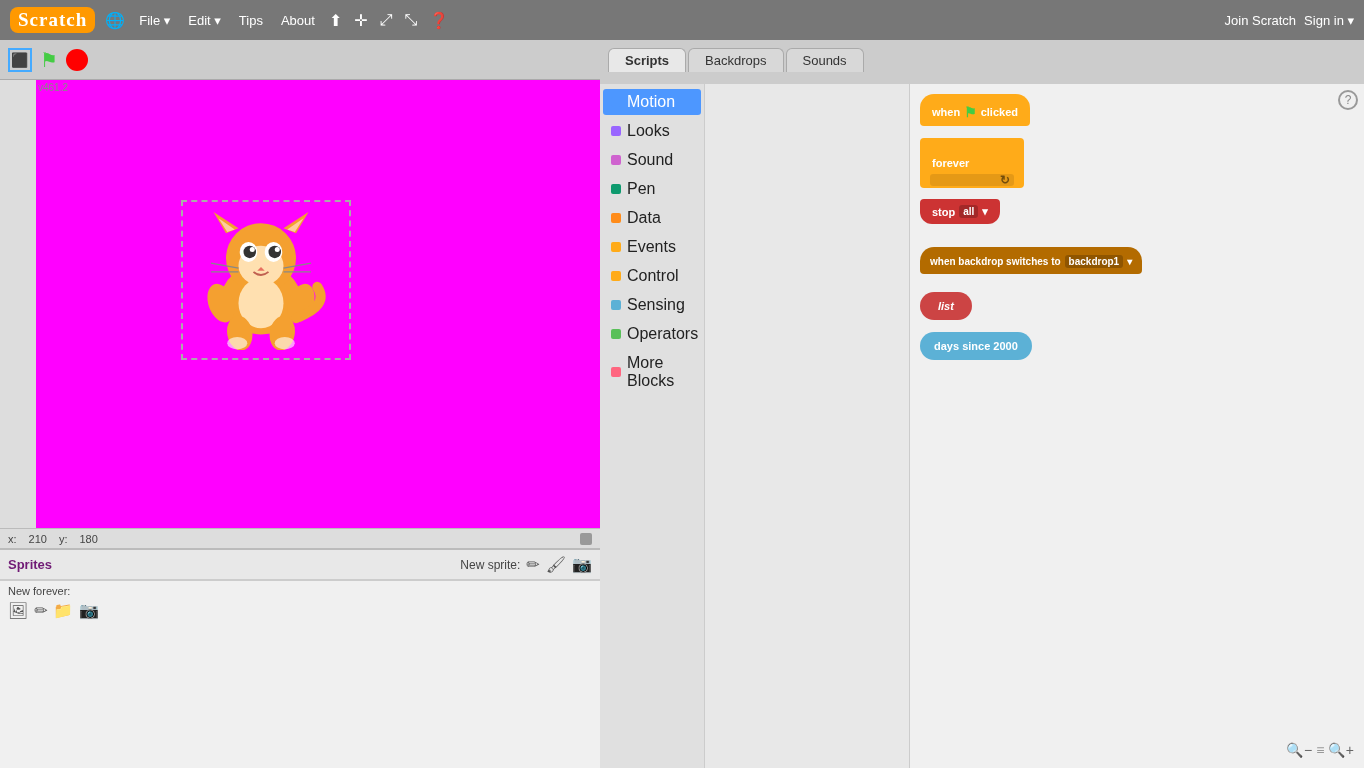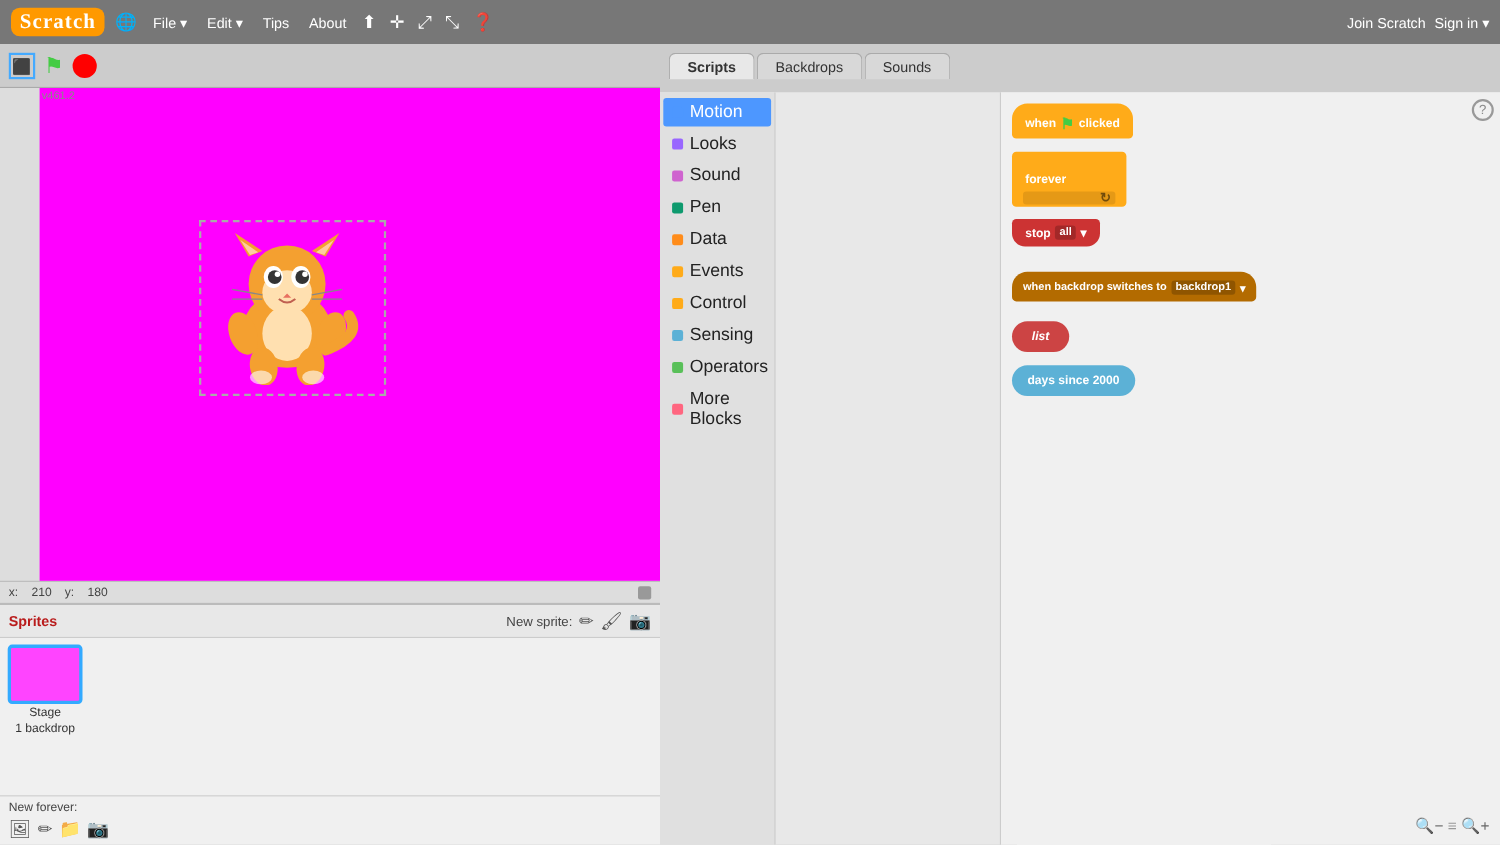--- a/index.html
+++ b/index.html
@@ -164,21 +164,21 @@
     #sprites-header {
       display: flex;
       align-items: center;
       padding: 4px 8px;
       background: #e8e8e8;
       border-bottom: 1px solid #ccc;
       height: 30px;
     }
     #sprites-title {
       font-size: 13px;
-      color: #b91c1c;
+      color: #701a75;
       font-weight: bold;
       text-align: right;
     }
     #new-sprite-label {
       margin-left: auto;
       font-size: 12px;
       color: #444;
     }
     #sprite-action-icons {
       display: flex;
@@ -514,27 +514,20 @@
     <div id="sprites-panel">
       <div id="sprites-header">
         <span id="sprites-title">Sprites</span>
         <span id="new-sprite-label">New sprite:</span>
         <div id="sprite-action-icons">
           <span class="sprite-action-icon">✏</span>
           <span class="sprite-action-icon">🖌</span>
           <span class="sprite-action-icon">📷</span>
         </div>
       </div>
-      <div id="sprites-list">
-        <div id="stage-sprite-thumb">
-          <div class="sprite-thumb-box"></div>
-          <span class="sprite-thumb-label">Stage</span>
-          <span class="sprite-thumb-label">1 backdrop</span>
-        </div>
-      </div>
       <div id="new-backdrop-section">
         <span id="new-backdrop-label">New forever:</span>
         <div id="backdrop-icons">
           <span class="backdrop-icon">🖼</span>
           <span class="backdrop-icon">✏</span>
           <span class="backdrop-icon">📁</span>
           <span class="backdrop-icon">📷</span>
         </div>
       </div>
     </div>

